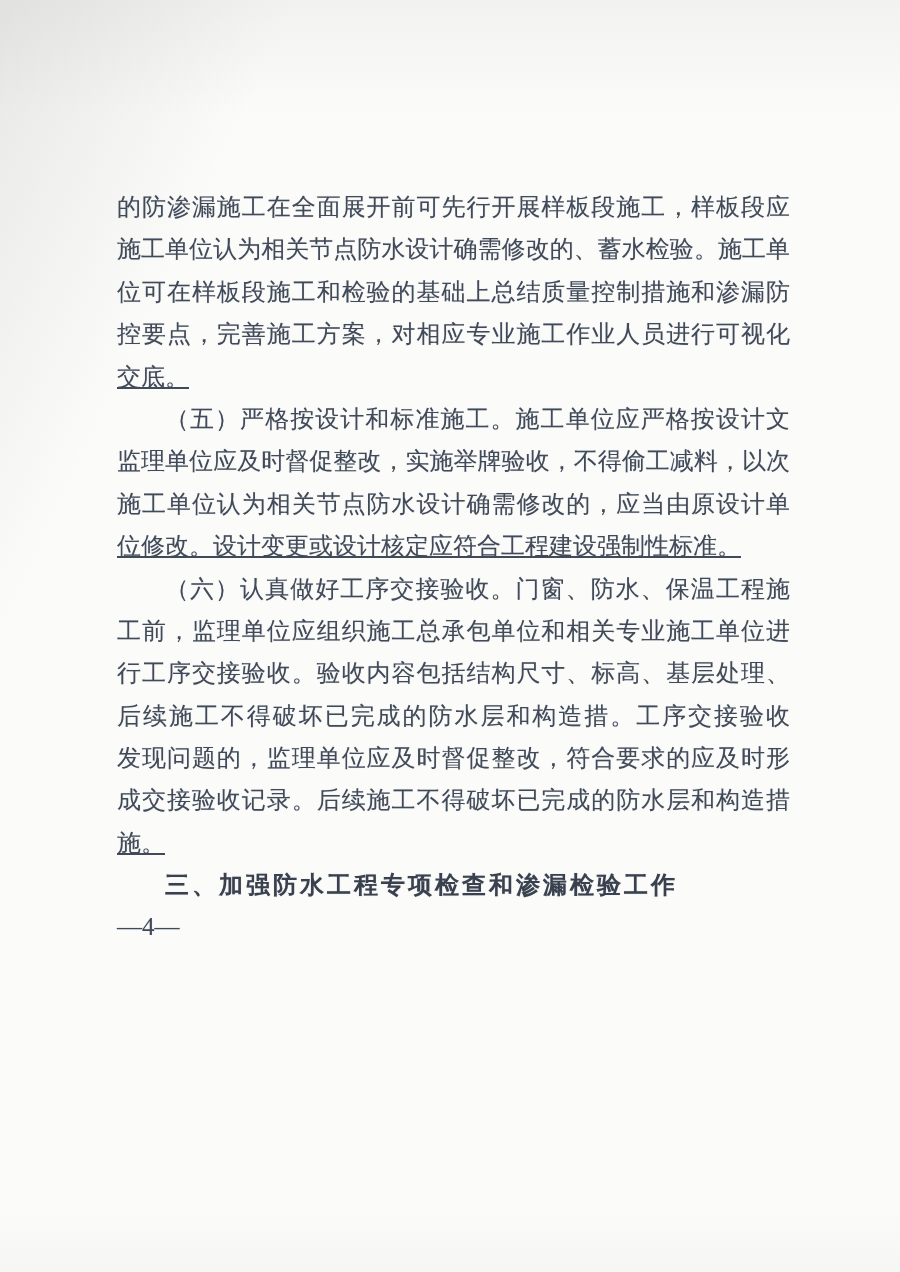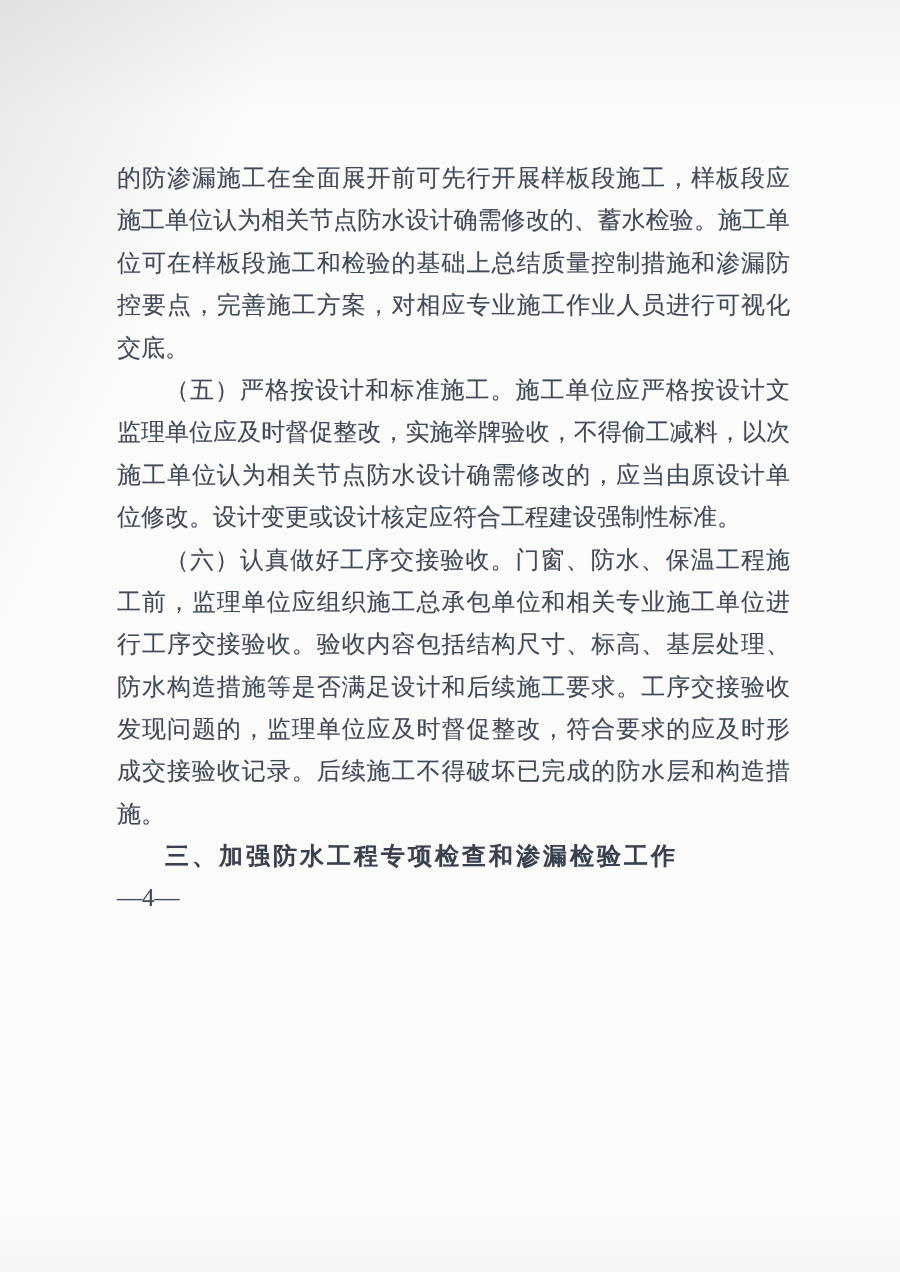--- a/index.html
+++ b/index.html
@@ -24,31 +24,32 @@
       linear-gradient(0deg, rgba(205,205,202,0.12) 0%, rgba(250,250,249,0) 5%),
       #fbfbfa;
     padding: 157px 110px 0 117px;
   }
   .doc-body {
     font-family: "Liberation Serif", "DejaVu Serif", serif;
     font-size: 24px;
     line-height: 42.4px;
     color: #414a59;
     text-shadow: 0 0 1px rgba(65,74,89,0.28);
+    margin-top: 29px;
   }
   .paragraph { margin: 0; }
   .line {
     text-align: justify;
     text-align-last: justify;
     white-space: normal;
     height: 42.4px;
     overflow: hidden;
   }
   .line.indent { text-indent: 2em; }
-  .line.short { text-align-last: left; }
+  .line.short { text-align-last: left; text-decoration: underline; }
   .heading {
     font-family: "Liberation Sans", "DejaVu Sans", sans-serif;
     font-weight: 700;
     font-size: 24px;
     letter-spacing: 3px;
     color: #39414f;
     text-indent: 48px;
     height: 42.4px;
     line-height: 42.4px;
     overflow: hidden;
@@ -79,21 +80,21 @@
       <div class="paragraph">
         <div class="line indent">（五）严格按设计和标准施工。施工单位应严格按设计文</div>
         <div class="line">监理单位应及时督促整改，实施举牌验收，不得偷工减料，以次</div>
         <div class="line">施工单位认为相关节点防水设计确需修改的，应当由原设计单</div>
         <div class="line short">位修改。设计变更或设计核定应符合工程建设强制性标准。</div>
       </div>
       <div class="paragraph">
         <div class="line indent">（六）认真做好工序交接验收。门窗、防水、保温工程施</div>
         <div class="line">工前，监理单位应组织施工总承包单位和相关专业施工单位进</div>
         <div class="line">行工序交接验收。验收内容包括结构尺寸、标高、基层处理、</div>
-        <div class="line">防水构造措施等是否满足设计和后续施工要求。工序交接验收</div>
+        <div class="line">后续施工不得破坏已完成的防水层和构造措。工序交接验收</div>
         <div class="line">发现问题的，监理单位应及时督促整改，符合要求的应及时形</div>
         <div class="line">成交接验收记录。后续施工不得破坏已完成的防水层和构造措</div>
         <div class="line short">施。</div>
       </div>
       <div class="heading">三、加强防水工程专项检查和渗漏检验工作</div>
     </div>
   <div class="page-number">—4—</div>
 </div>
 
 </body></html>

